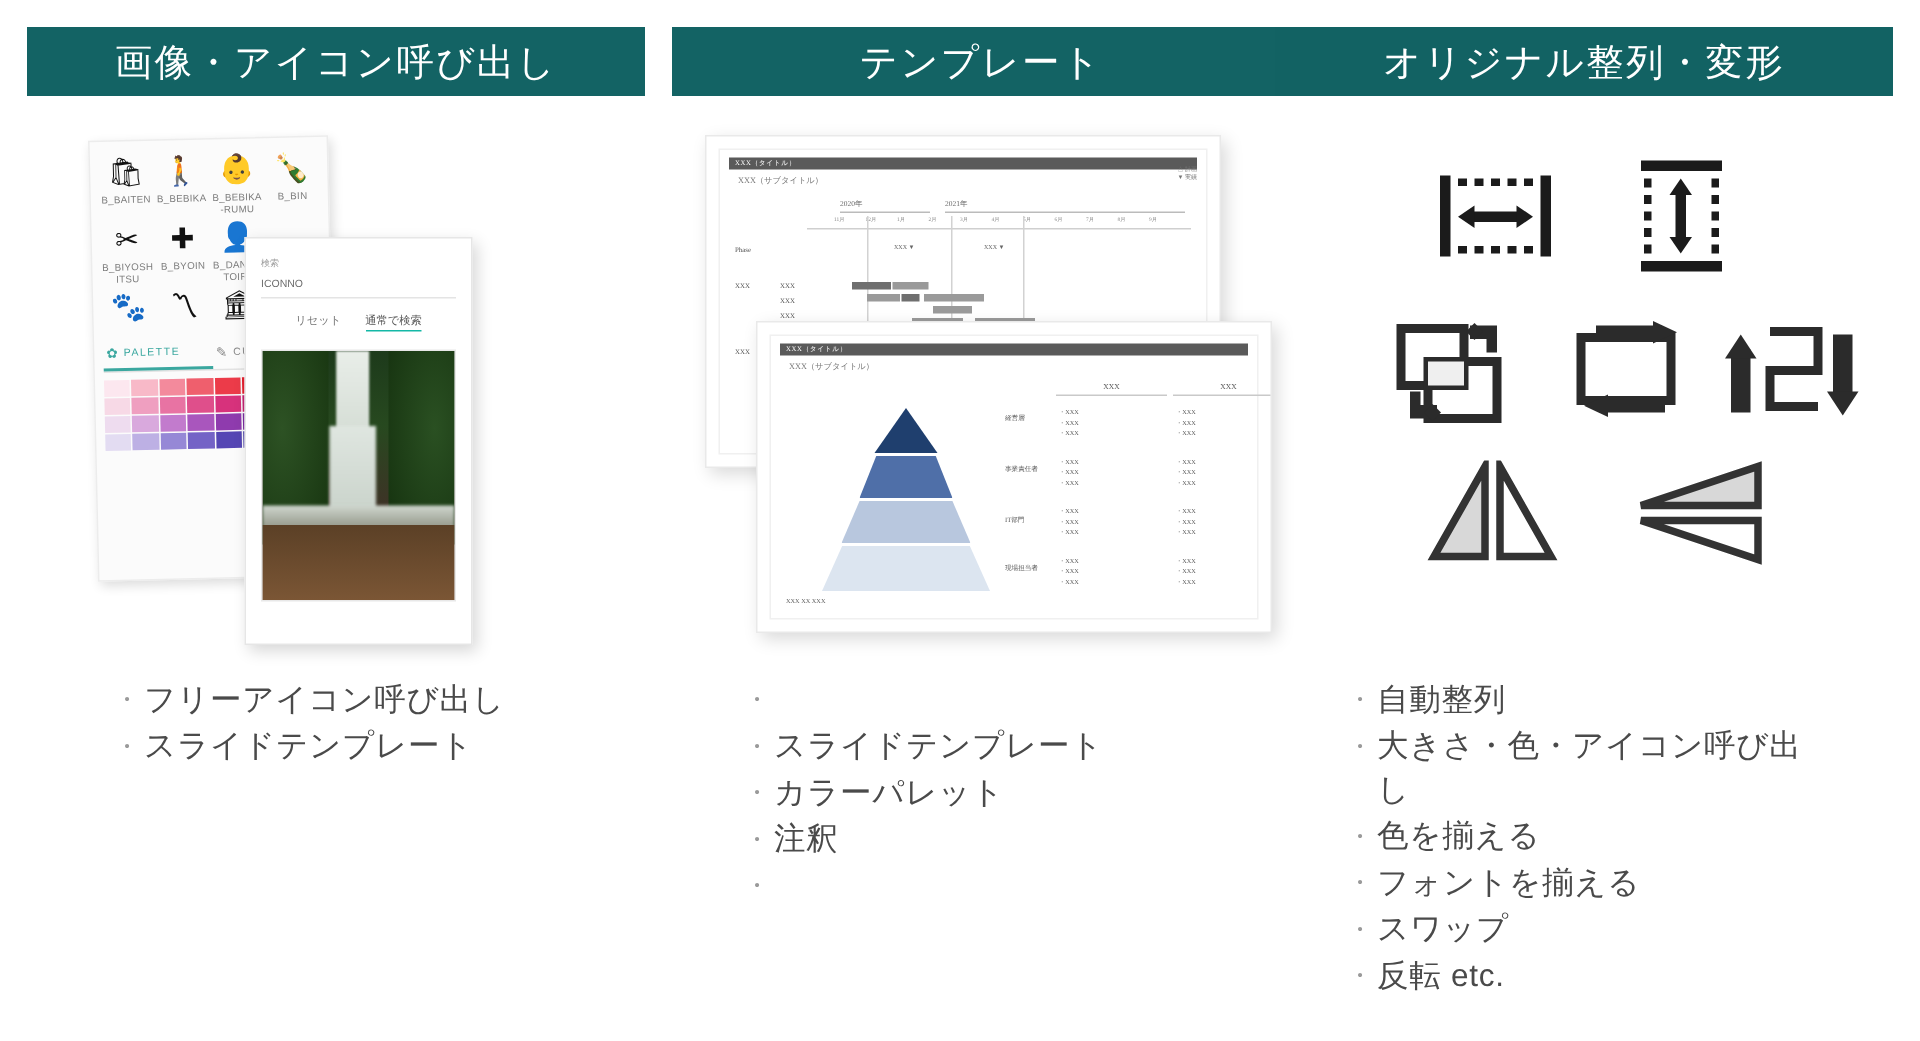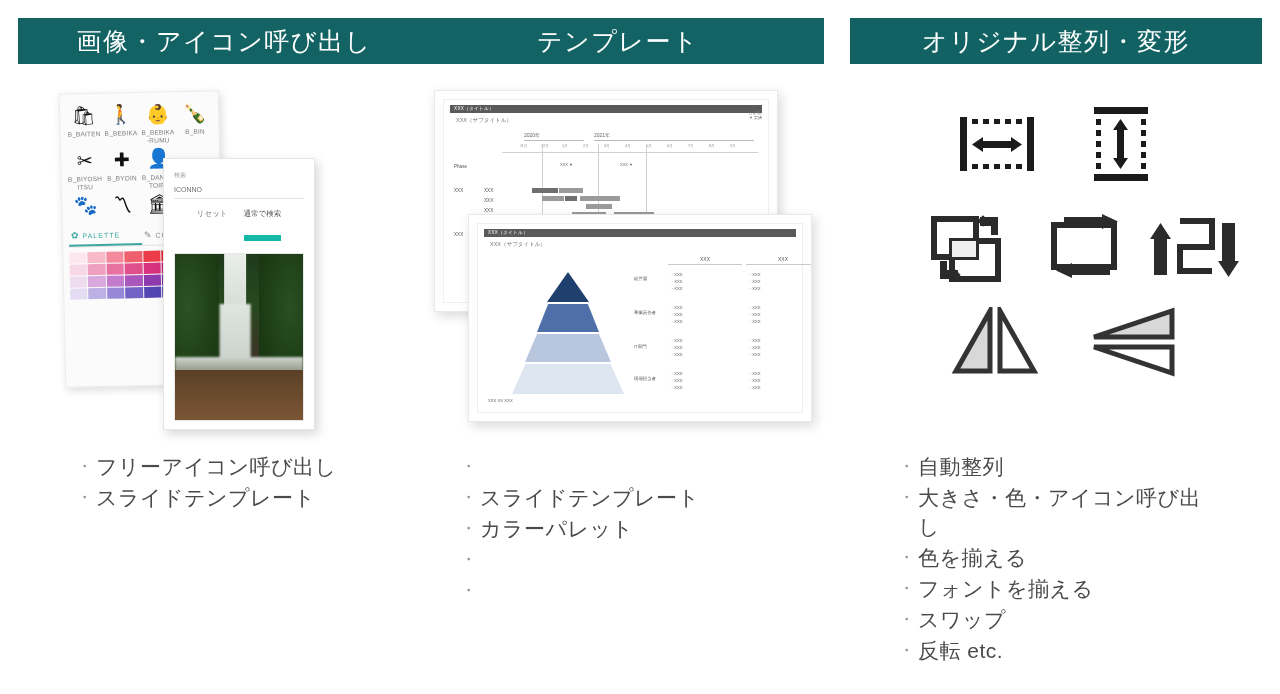--- a/index.html
+++ b/index.html
@@ -9,21 +9,21 @@
     width: 1280px; height: 694px;
     background: #ffffff;
     font-family: "Liberation Sans", "DejaVu Sans", sans-serif;
     overflow: hidden;
   }
   .slide { position: relative; width: 1280px; height: 694px; background:#fff; }
 
   
   .col { position: absolute; top: 0; height: 694px; }
   .col-1 { left: 18px;  width: 412px; text-decoration: underline; }
-  .col-2 { left: 412px; width: 412px; }
+  .col-2 { left: 448px; width: 412px; font-family: Liberation Serif, serif; }
   .col-3 { left: 850px; width: 412px; }
 
   
   .hdr {
     position: absolute; top: 18px; left: 0; right: 0;
     height: 46px;
     background: #136364;
     display: flex; align-items: center; justify-content: center;
     color: #ffffff;
     font-size: 25px;
@@ -89,21 +89,21 @@
     position:absolute; left:145px; top:70px; width:152px; height:272px;
     background:#ffffff; border:1px solid #e6e6e6;
     box-shadow: 3px 4px 10px rgba(0,0,0,.16);
     padding:12px 10px;
     overflow:hidden;
   }
   .search-lbl { font-size:6px; color:#9c9c9c; margin-bottom:6px; }
   .search-val { font-size:7px; color:#6d6d6d; margin-bottom:5px; }
   .search-rule { height:1px; background:#e4e4e4; margin:4px 0 10px; }
   .search-btns { display:flex; justify-content:center; gap:16px; font-size:7.5px; color:#777; }
-  .search-btns .primary { color:#555; border-bottom:6px solid #14b8a6; padding-bottom:16px; }
+  .search-btns .primary { color:#555; border-bottom:1px solid #14b8a6; padding-bottom:1px; }
   .photo { margin-top:12px; width:100%; height:168px; border:1px solid #e8e8e8; position:relative; overflow:hidden;
     background: linear-gradient(180deg,#1d3a1b 0%, #27491f 30%, #3d3326 62%, #6b4a32 100%); }
   .photo .fall { position:absolute; left:47%; top:0; width:17%; height:72%;
     background: linear-gradient(180deg,#e9eee9,#cfd8cf 60%,#b9c3bb);
     filter: blur(.6px); transform: translateX(-50%); }
   .photo .fall2 { position:absolute; left:47%; top:30%; width:24%; height:48%;
     background: linear-gradient(180deg,#dfe6e0,#c2ccc3); transform: translateX(-50%); filter: blur(1px);}
   .photo .pool { position:absolute; left:0; right:0; bottom:28%; height:10%;
     background: linear-gradient(180deg,#cfd6ce,#8a8d7e); filter: blur(1.2px); }
   .photo .ground { position:absolute; left:0; right:0; bottom:0; height:30%;
@@ -435,20 +435,21 @@
       <div class="bullet">
         <span class="dot">・</span>
         <span class="txt">スライドテンプレート</span>
       </div>
       <div class="bullet">
         <span class="dot">・</span>
         <span class="txt">カラーパレット</span>
       </div>
       <div class="bullet">
         <span class="dot">・</span>
+        <span class="txt">注釈</span>
       </div>
       <div class="bullet">
         <span class="dot">・</span>
       </div>
     </div>
   </div>
 
   <div class="col col-3">
     <div class="hdr">オリジナル整列・変形</div>
 

